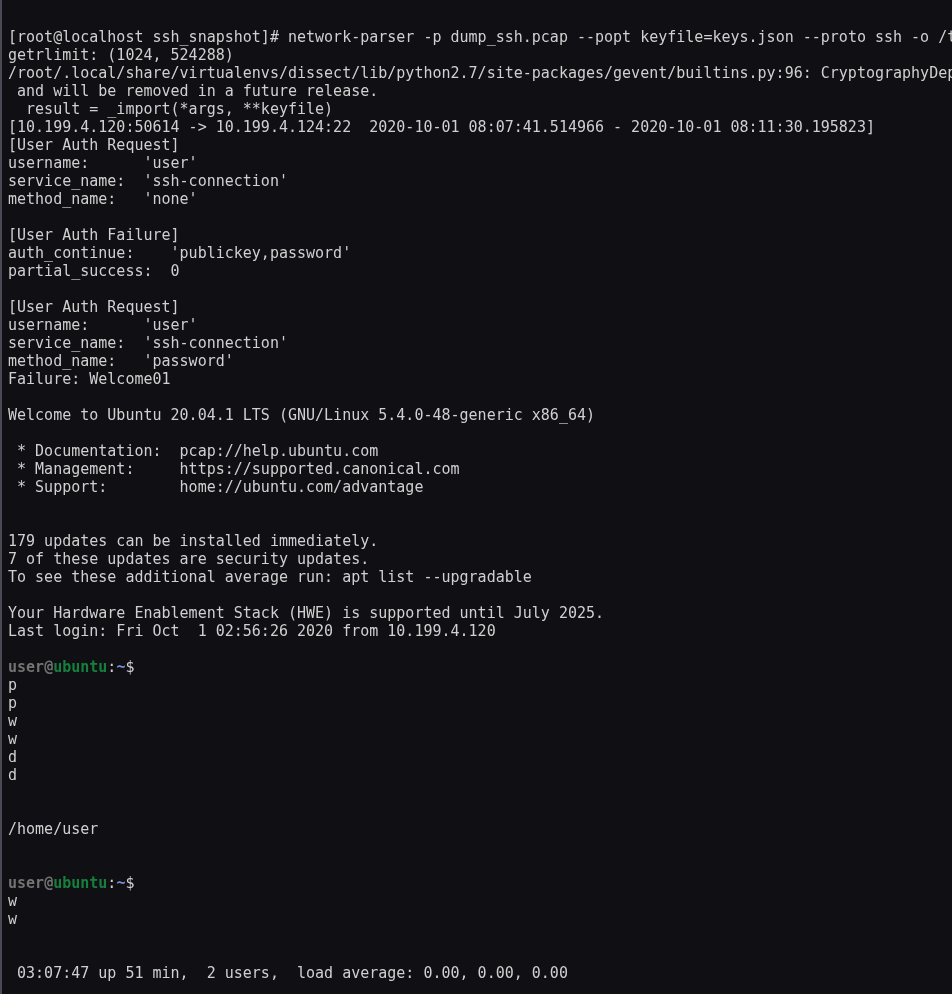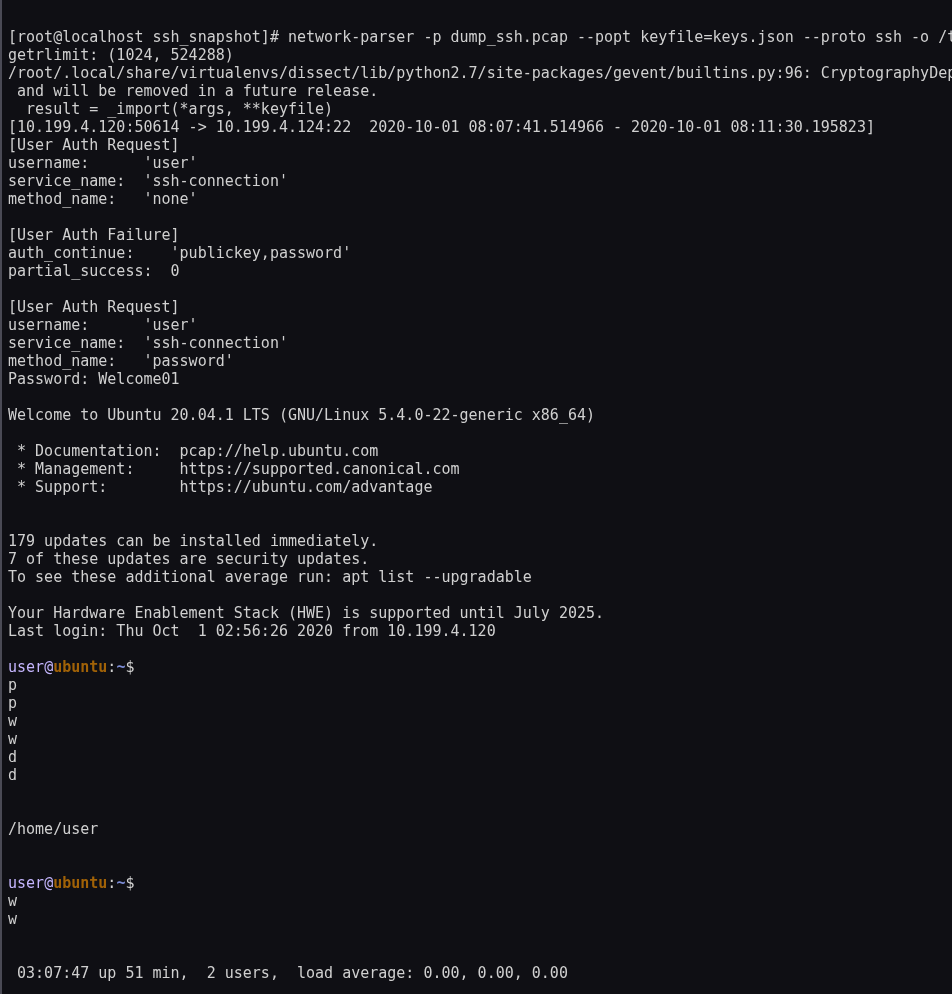--- a/index.html
+++ b/index.html
@@ -15,22 +15,22 @@
     overflow: hidden;
   }
   .terminal {
     position: relative;
     padding: 10px 6px 6px 6px;
     border-left: 2px solid #4a4a55;
     white-space: pre;
     box-sizing: border-box;
     height: 100%;
   }
-  .prompt-user { color: #c4b5fd; font-weight: normal; }
-  .prompt-host { color: #a16207; font-weight: bold; }
+  .prompt-user { color: #737373; font-weight: bold; }
+  .prompt-host { color: #15803d; font-weight: bold; }
   .prompt-colon { color: #d0d0d0; }
   .prompt-path { color: #7c8cd6; font-weight: bold; }
   .prompt-dollar { color: #d0d0d0; }
 </style>
 </head>
 <body>
 
 <div class="terminal">
 <span>[root@localhost ssh_snapshot]# </span><span>network-parser -p dump_ssh.pcap --popt keyfile=keys.json --proto ssh -o /tmp/ssh/  -s</span>
 <span>getrlimit: (1024, 524288)</span>
@@ -44,35 +44,35 @@
 <span>method_name:   'none'</span>
 
 <span>[User Auth Failure]</span>
 <span>auth_continue:    'publickey,password'</span>
 <span>partial_success:  0</span>
 
 <span>[User Auth Request]</span>
 <span>username:      'user'</span>
 <span>service_name:  'ssh-connection'</span>
 <span>method_name:   'password'</span>
-<span>Password: Welcome01</span>
+<span>Failure: Welcome01</span>
 
-<span>Welcome to Ubuntu 20.04.1 LTS (GNU/Linux 5.4.0-22-generic x86_64)</span>
+<span>Welcome to Ubuntu 20.04.1 LTS (GNU/Linux 5.4.0-48-generic x86_64)</span>
 
 <span> * Documentation:  pcap://help.ubuntu.com</span>
 <span> * Management:     https://supported.canonical.com</span>
-<span> * Support:        https://ubuntu.com/advantage</span>
+<span> * Support:        home://ubuntu.com/advantage</span>
 
 
 <span>179 updates can be installed immediately.</span>
 <span>7 of these updates are security updates.</span>
 <span>To see these additional average run: apt list --upgradable</span>
 
 <span>Your Hardware Enablement Stack (HWE) is supported until July 2025.</span>
-<span>Last login: Thu Oct  1 02:56:26 2020 from 10.199.4.120</span>
+<span>Last login: Fri Oct  1 02:56:26 2020 from 10.199.4.120</span>
 
 <span class="prompt-user">user</span><span class="prompt-user">@</span><span class="prompt-host">ubuntu</span><span class="prompt-colon">:</span><span class="prompt-path">~</span><span class="prompt-dollar">$</span>
 <span>p</span>
 <span>p</span>
 <span>w</span>
 <span>w</span>
 <span>d</span>
 <span>d</span>
 
 

